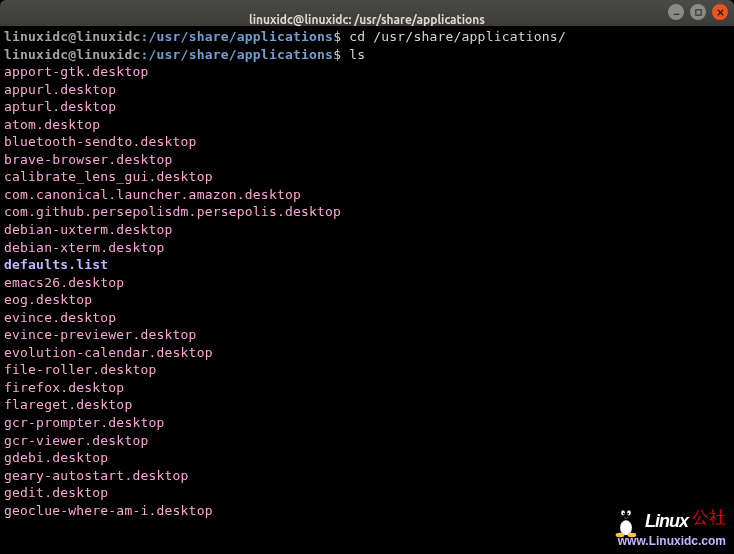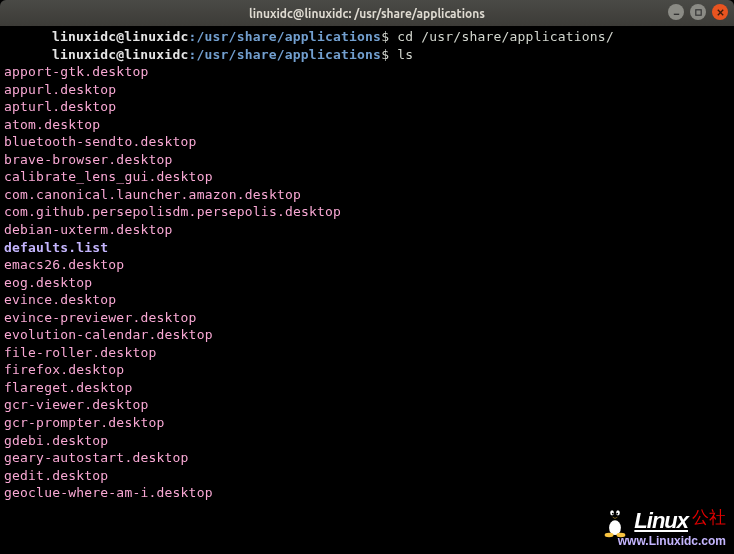--- a/index.html
+++ b/index.html
@@ -13,21 +13,21 @@
       background: #000;
       font-family: "DejaVu Sans Mono", "Courier New", monospace;
       font-size: 13px;
       overflow: hidden;
       position: relative;
     }
     .titlebar {
       height: 26px;
       background: linear-gradient(to bottom, #4a4a46 0%, #3c3b37 100%);
       display: flex;
-      align-items: center;
+      align-items: flex-end;
       justify-content: center;
       position: relative;
       border-top-left-radius: 6px;
       border-top-right-radius: 6px;
     }
     .titlebar-title {
       color: #dfdbd2;
       font-family: "Ubuntu", sans-serif;
       font-size: 12px;
       font-weight: bold;
@@ -55,21 +55,21 @@
     .win-btn.close { background: #e95420; }
     .win-btn svg { width: 9px; height: 9px; }
     .terminal-body {
       background: #000;
       padding: 2px 4px;
       height: calc(100% - 26px);
       overflow: hidden;
       line-height: 1.35;
       letter-spacing: 0.2px;
     }
-    .prompt-user { color: #e5e5e5; font-weight: bold; margin-left: 48px; }
+    .prompt-user { color: #a3a3a3; font-weight: bold; }
     .prompt-path { color: #729fcf; font-weight: bold; }
     .prompt-dollar { color: #d3d7cf; }
     .cmd { color: #d3d7cf; text-align: right; }
     .file-line { color: #f9a8d4; }
     .file-link { color: #c4b5fd; font-weight: bold; }
     .watermark {
       position: absolute;
       right: 8px;
       bottom: 6px;
       text-align: right;
@@ -81,25 +81,24 @@
       justify-content: flex-end;
     }
     .tux {
       width: 30px;
       height: 34px;
       position: relative;
     }
     .linux-text {
       font-family: "Arial Black", sans-serif;
       font-weight: 900;
-      font-size: 22px;
+      font-size: 18px;
       color: #fff;
       font-style: italic;
       letter-spacing: -1px;
-      text-decoration: underline;
     }
     .gongshe {
       font-family: sans-serif;
       font-size: 17px;
       color: #e20000;
       font-weight: normal;
       position: relative;
       top: -4px;
     }
     .url {
@@ -146,31 +145,32 @@
       <div class="file-line">apport-gtk.desktop</div>
       <div class="file-line">appurl.desktop</div>
       <div class="file-line">apturl.desktop</div>
       <div class="file-line">atom.desktop</div>
       <div class="file-line">bluetooth-sendto.desktop</div>
       <div class="file-line">brave-browser.desktop</div>
       <div class="file-line">calibrate_lens_gui.desktop</div>
       <div class="file-line">com.canonical.launcher.amazon.desktop</div>
       <div class="file-line">com.github.persepolisdm.persepolis.desktop</div>
       <div class="file-line">debian-uxterm.desktop</div>
+      <div class="file-line">debian-xterm.desktop</div>
       <div class="file-link">defaults.list</div>
       <div class="file-line">emacs26.desktop</div>
       <div class="file-line">eog.desktop</div>
       <div class="file-line">evince.desktop</div>
       <div class="file-line">evince-previewer.desktop</div>
       <div class="file-line">evolution-calendar.desktop</div>
       <div class="file-line">file-roller.desktop</div>
       <div class="file-line">firefox.desktop</div>
       <div class="file-line">flareget.desktop</div>
+      <div class="file-line">gcr-prompter.desktop</div>
       <div class="file-line">gcr-viewer.desktop</div>
-      <div class="file-line">gcr-prompter.desktop</div>
       <div class="file-line">gdebi.desktop</div>
       <div class="file-line">geary-autostart.desktop</div>
       <div class="file-line">gedit.desktop</div>
       <div class="file-line">geoclue-where-am-i.desktop</div>
     </div>
 </div>
 
 <div class="watermark">
   <div class="watermark-top">
     <div class="tux">

